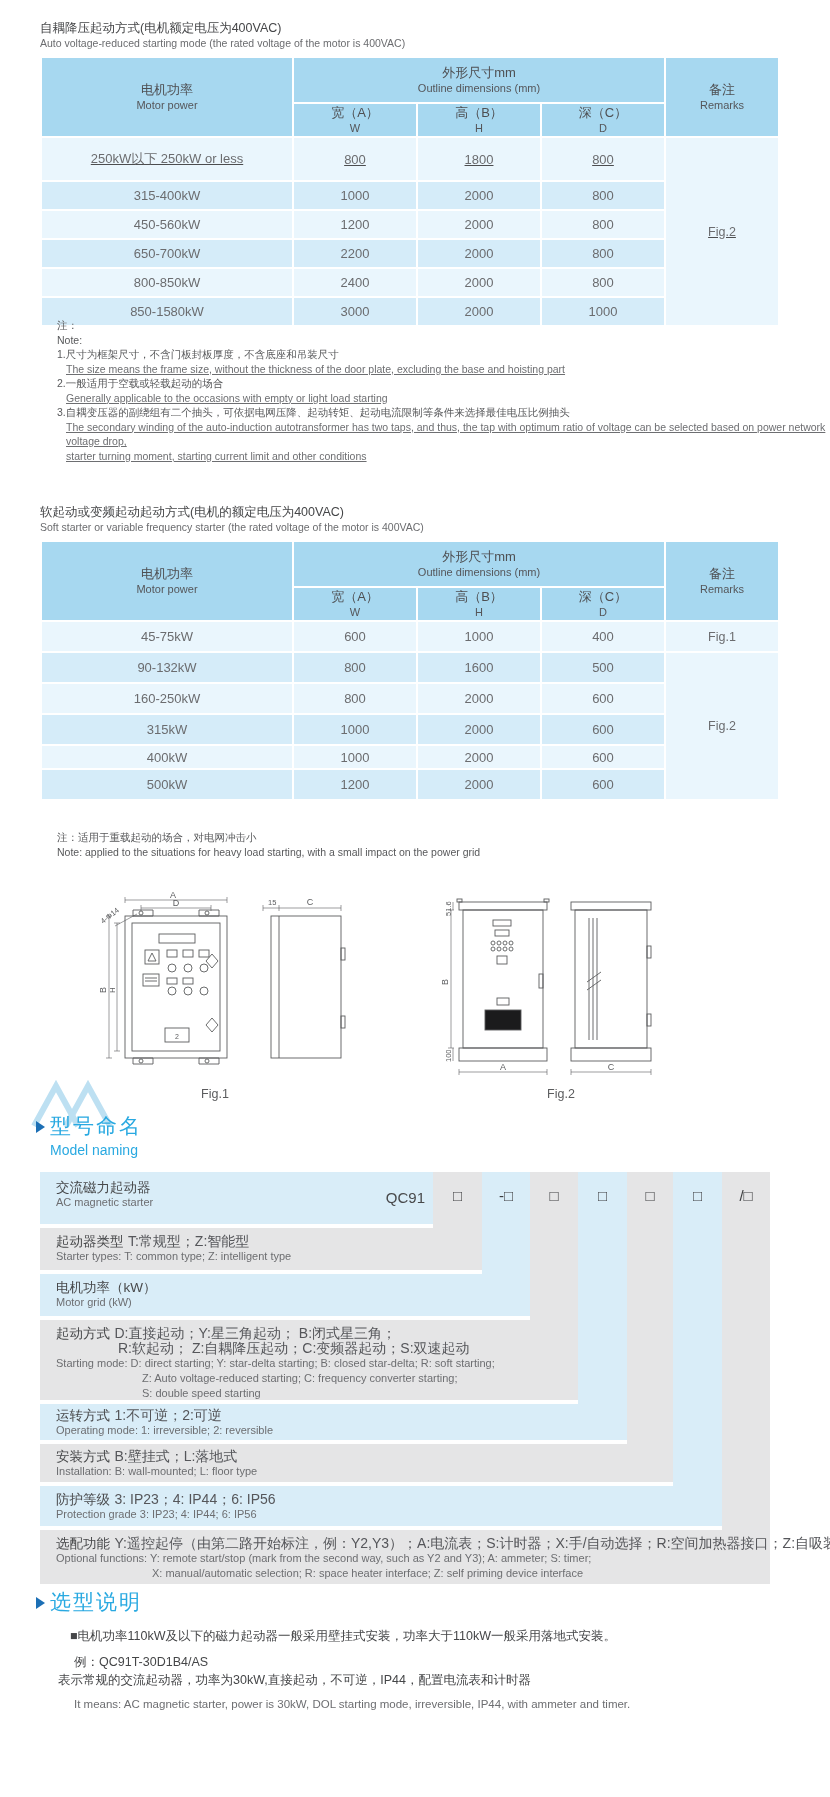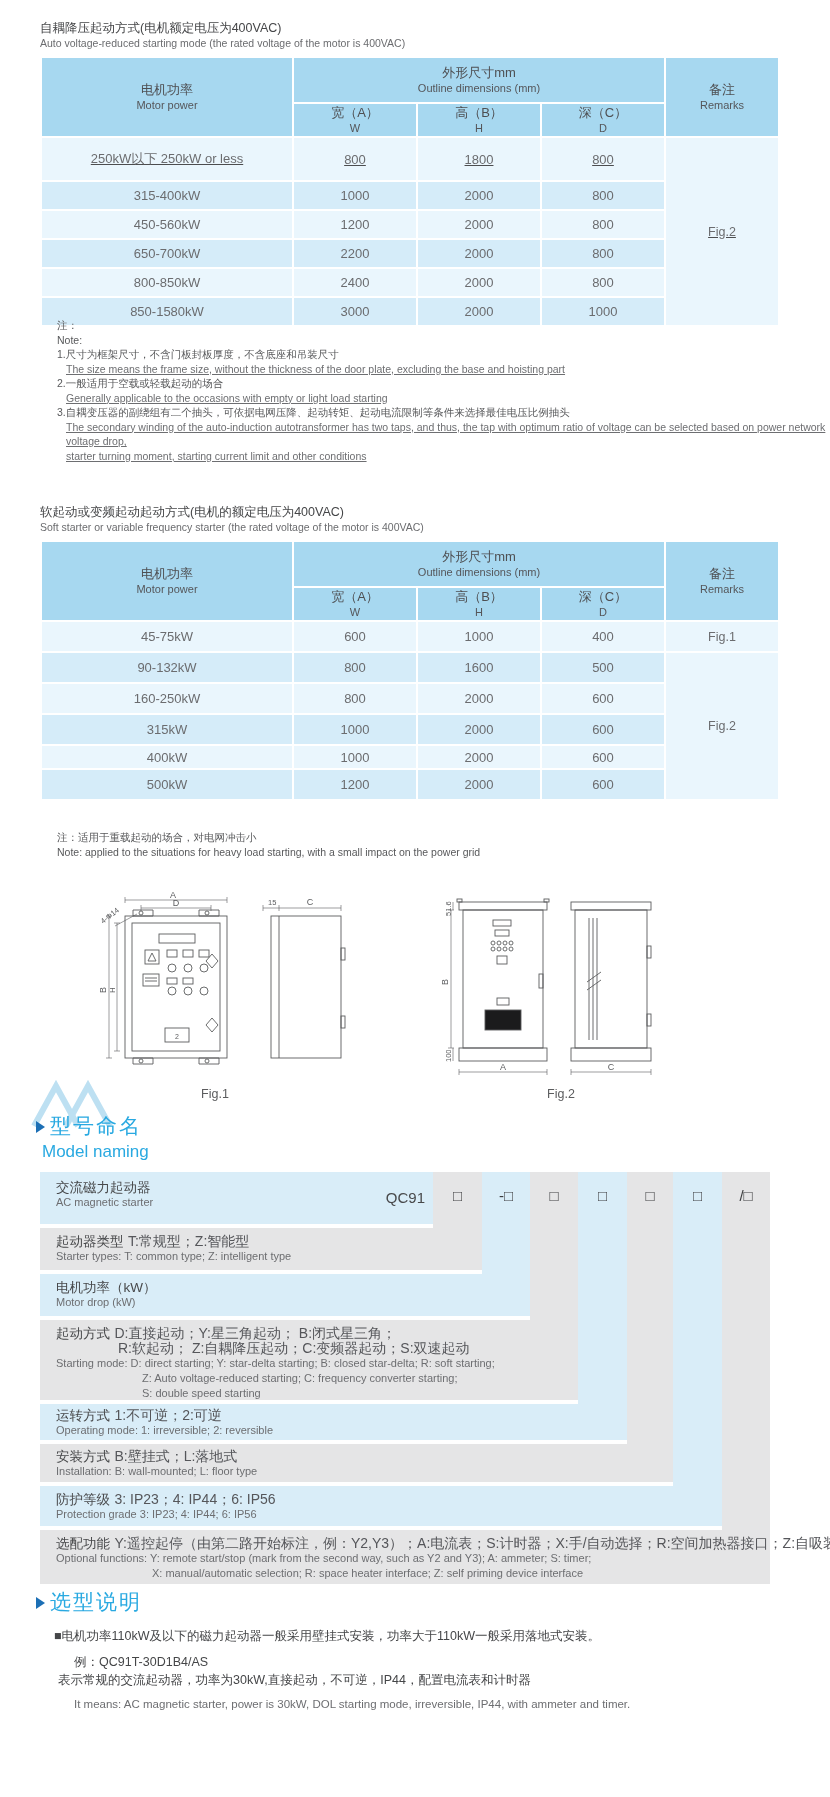--- a/index.html
+++ b/index.html
@@ -37,21 +37,21 @@
   .note-line{font-size:10.5px;color:#58595b;line-height:14.5px;}
   .note-en{margin-left:9px;color:#6d6e71;text-decoration:underline;}
 
   
   svg text{font-family:"Liberation Sans","DejaVu Sans",sans-serif;}
 
   
   .sec-arrow{display:inline-block;width:0;height:0;border-left:9px solid var(--navy);
     border-top:6px solid transparent;border-bottom:6px solid transparent;margin-right:5px;}
   .sec-head-zh{font-size:21px;color:var(--blue);letter-spacing:2px;}
-  .sec-head-en{font-size:17px;color:var(--blue);margin-left:6px;margin-top:2px;}
+  .sec-head-en{font-size:14px;color:var(--blue);margin-left:14px;margin-top:2px;}
 
   
   .mtable{position:absolute;left:40px;top:1172px;width:730px;height:412px;}
   .stripe{position:absolute;top:0;text-align:center;font-size:15px;color:#3c3d3f;
     padding-top:15px;box-sizing:border-box;}
   .st1{left:393px;width:49px;height:98px;background:var(--mgray);}
   .st2{left:442px;width:48px;height:144px;background:var(--mblue);}
   .st3{left:490px;width:48px;height:228px;background:var(--mgray);}
   .st4{left:538px;width:49px;height:268px;background:var(--mblue);}
   .st5{left:587px;width:46px;height:310px;background:var(--mgray);}
@@ -401,21 +401,21 @@
       <span class="qc-code">QC91</span>
     </div>
 
     <div class="mrow mr2">
       <div class="mline"><span class="mlabel">起动器类型</span> <span class="mdetail">T:常规型；Z:智能型</span></div>
       <div class="mline men">Starter types: T: common type; Z: intelligent type</div>
     </div>
 
     <div class="mrow mr3">
       <div class="mline"><span class="mlabel">电机功率（kW）</span></div>
-      <div class="mline men">Motor drop (kW)</div>
+      <div class="mline men">Motor grid (kW)</div>
     </div>
 
     <div class="mrow mr4">
       <div class="mline"><span class="mlabel">起动方式</span> <span class="mdetail">D:直接起动；Y:星三角起动；  B:闭式星三角；</span></div>
       <div class="mline mdetail" style="padding-left:62px;">R:软起动；  Z:自耦降压起动；C:变频器起动；S:双速起动</div>
       <div class="mline men">Starting mode: D: direct starting; Y: star-delta starting; B: closed star-delta; R: soft starting;</div>
       <div class="mline men" style="padding-left:86px;">Z: Auto voltage-reduced starting; C: frequency converter starting;</div>
       <div class="mline men" style="padding-left:86px;">S: double speed starting</div>
     </div>
 
@@ -438,19 +438,19 @@
       <div class="mline"><span class="mlabel">选配功能</span> <span class="mdetail">Y:遥控起停（由第二路开始标注，例：Y2,Y3）；A:电流表；S:计时器；X:手/自动选择；R:空间加热器接口；Z:自吸装置接口</span></div>
       <div class="mline men">Optional functions: Y: remote start/stop (mark from the second way, such as Y2 and Y3); A: ammeter; S: timer;</div>
       <div class="mline men" style="padding-left:96px;">X: manual/automatic selection; R: space heater interface; Z: self priming device interface</div>
     </div>
   </div>
 
   <div class="abs" style="left:36px;top:1588px;width:760px;">
     <div>
       <span class="sec-arrow"></span><span class="sec-head-zh">选型说明</span>
     </div>
-    <div class="sel-zh" style="margin-top:12px;margin-left:18px;">■电机功率110kW及以下的磁力起动器一般采用壁挂式安装，功率大于110kW一般采用落地式安装。</div>
+    <div class="sel-zh" style="margin-top:12px;margin-left:34px;">■电机功率110kW及以下的磁力起动器一般采用壁挂式安装，功率大于110kW一般采用落地式安装。</div>
     <div class="sel-zh" style="margin-top:9px;margin-left:38px;">例：QC91T-30D1B4/AS</div>
     <div class="sel-zh" style="margin-top:1px;margin-left:22px;">表示常规的交流起动器，功率为30kW,直接起动，不可逆，IP44，配置电流表和计时器</div>
     <div class="sel-en" style="margin-top:7px;margin-left:38px;">It means: AC magnetic starter, power is 30kW, DOL starting mode, irreversible, IP44, with ammeter and timer.</div>
   </div>
 
 </div>
 
 </body></html>

